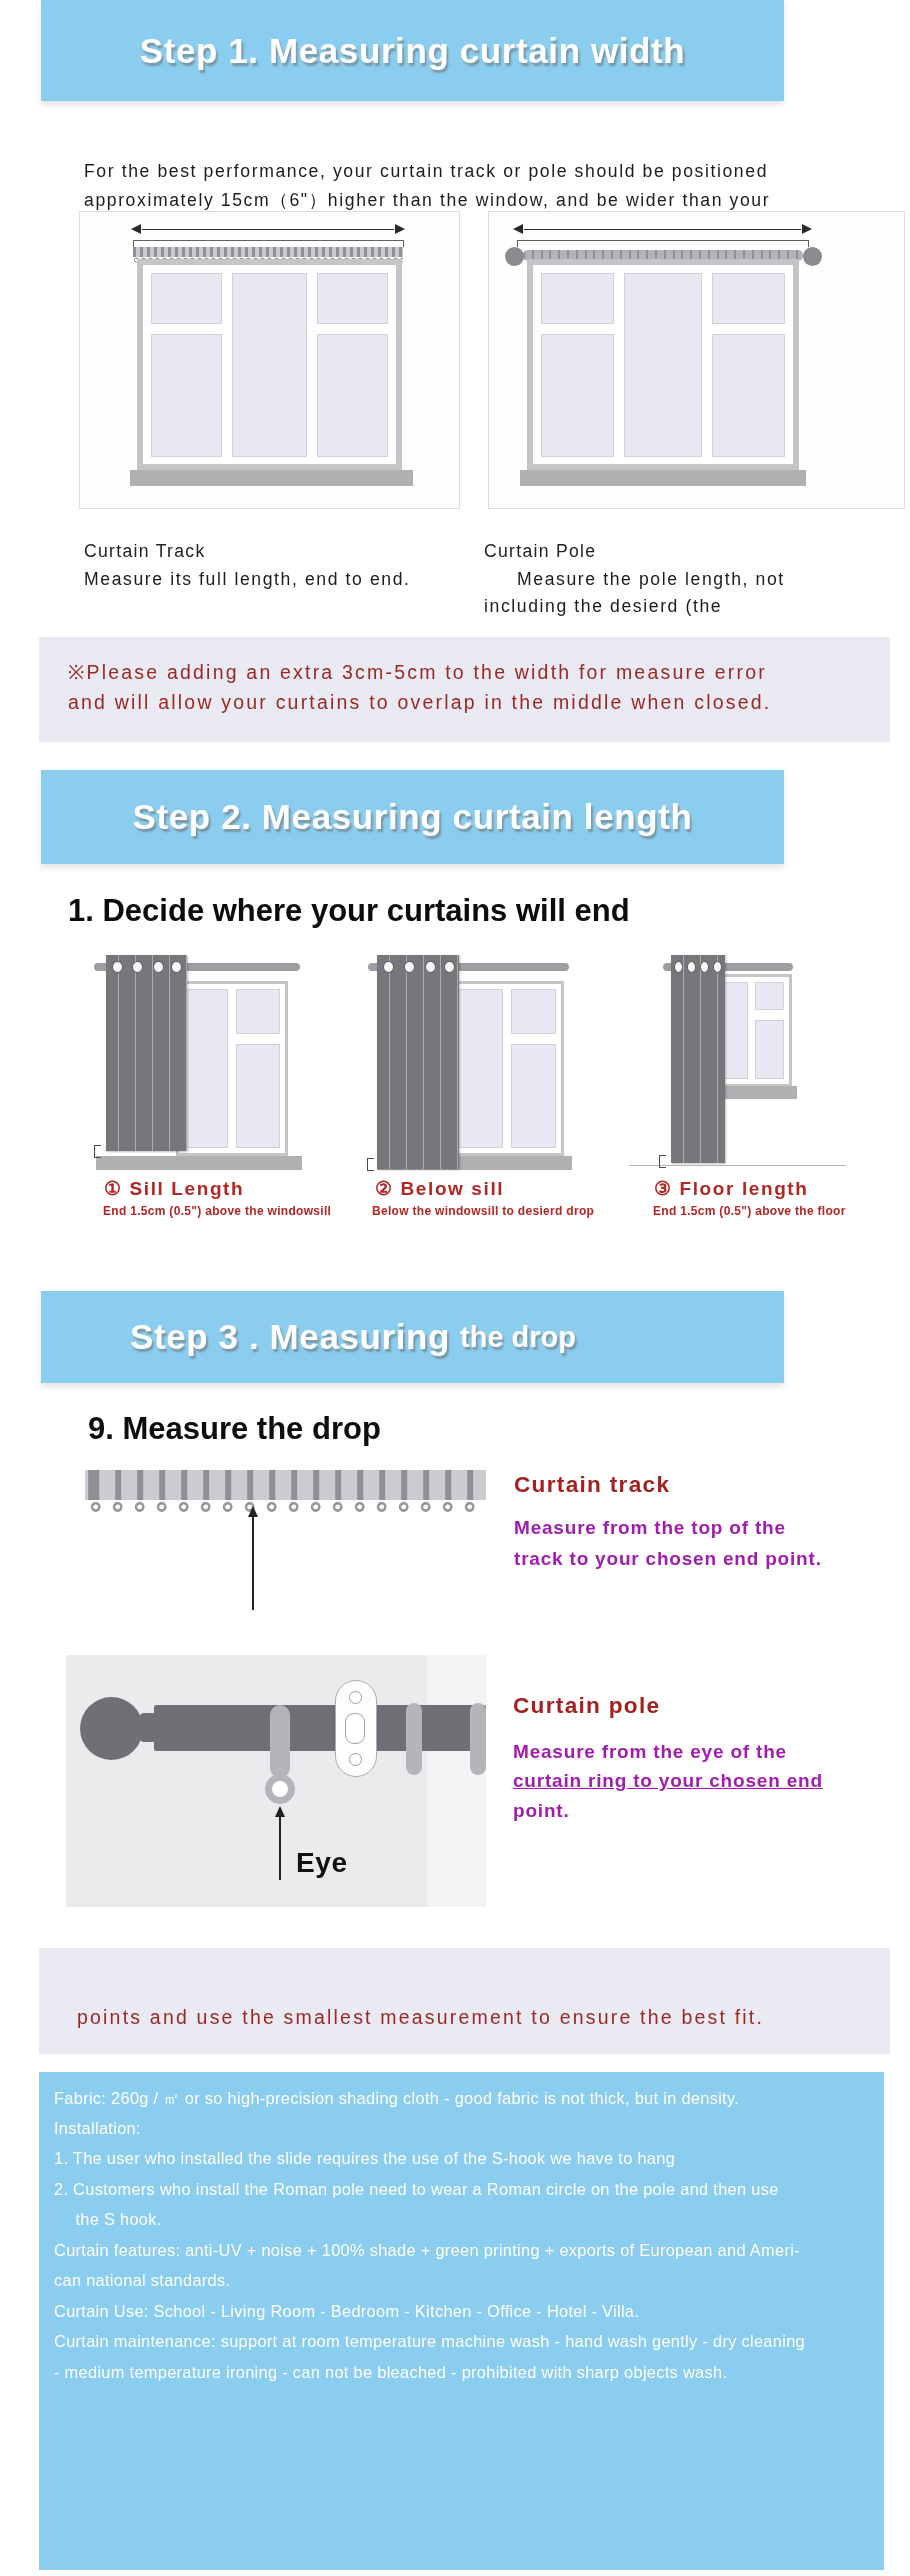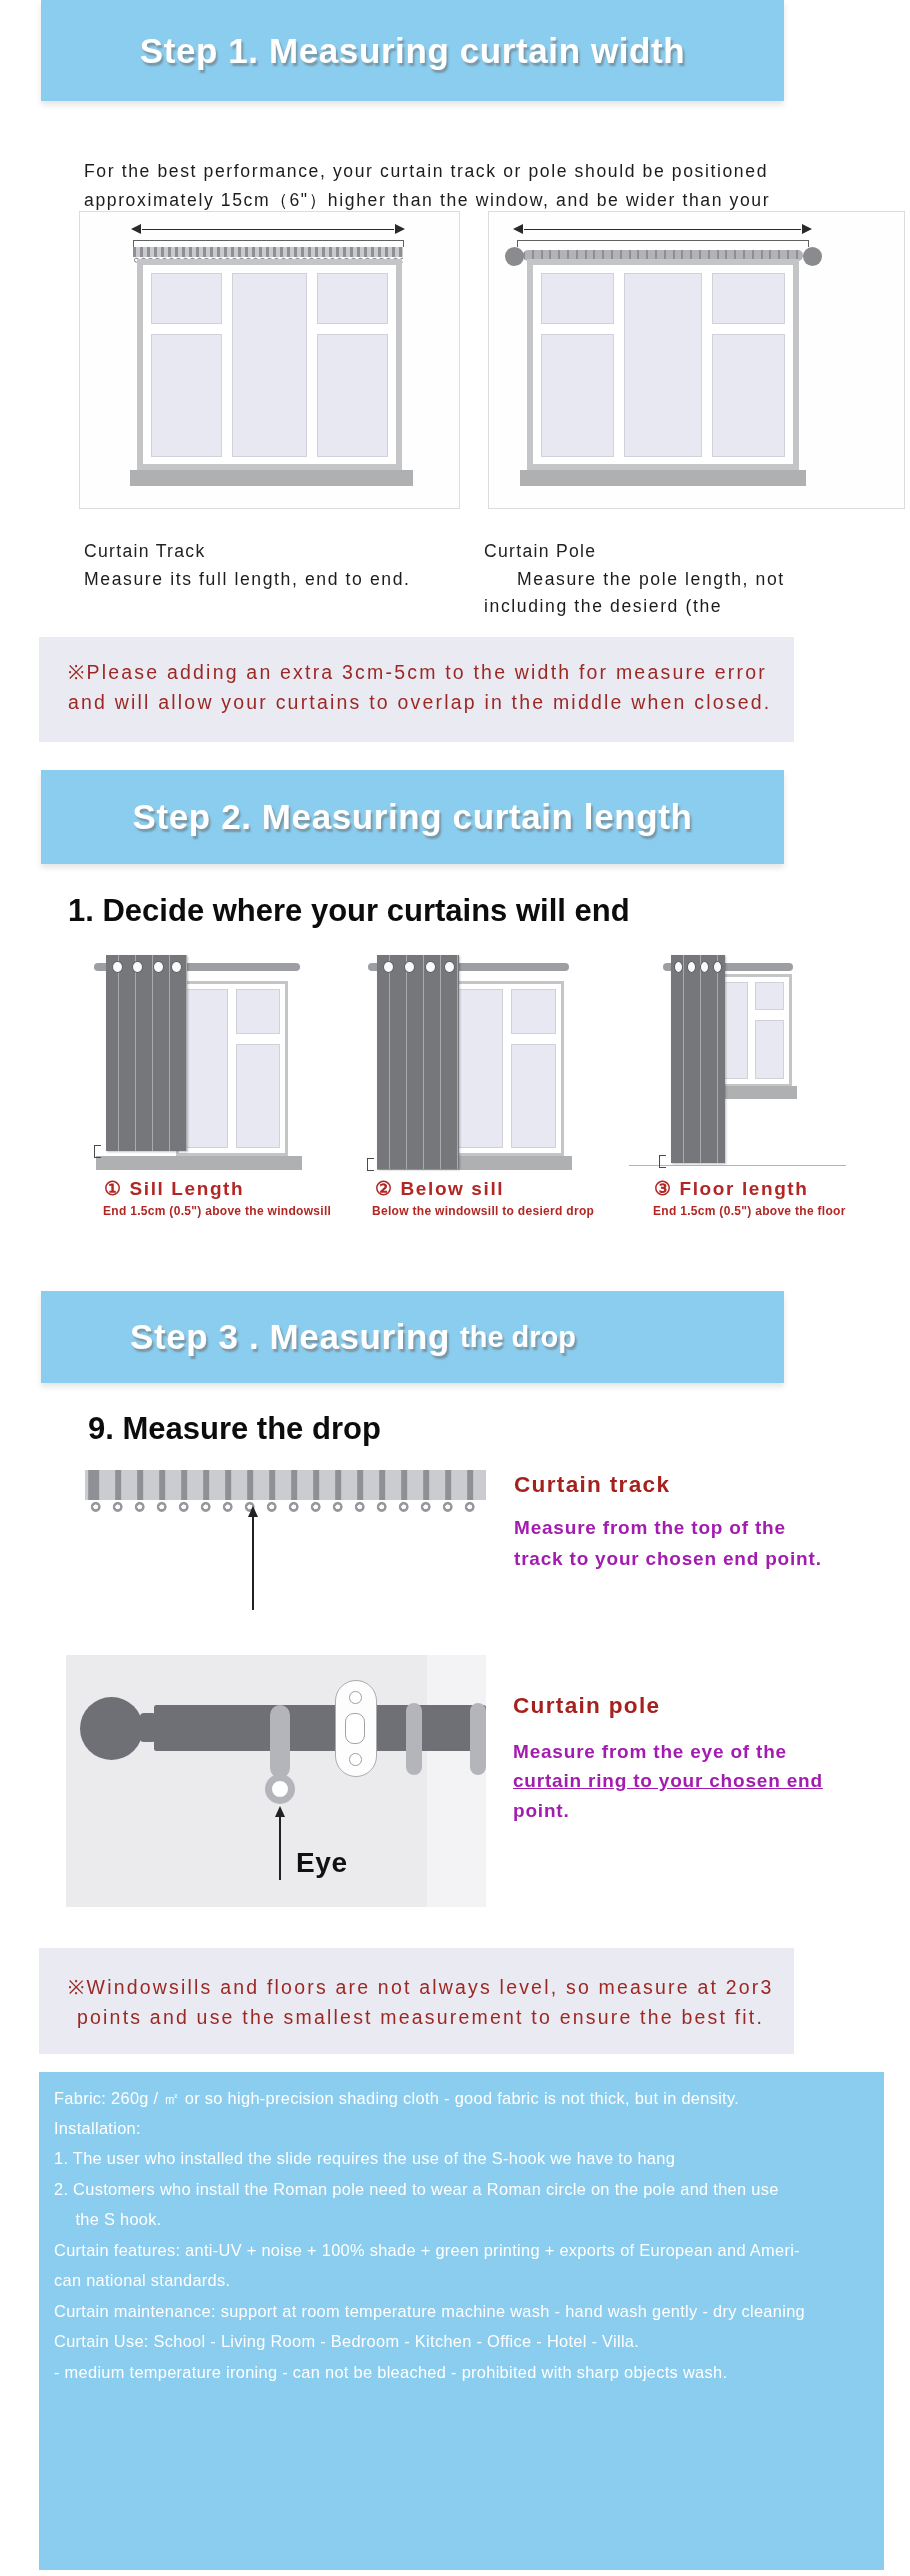--- a/index.html
+++ b/index.html
@@ -27,21 +27,21 @@
   #banner1{top:0;height:101px;}
   #banner2{top:770px;height:94px;}
   #banner3{top:1291px;height:92px;padding-right:119px;}
   #banner3 .sub{font-size:29px;letter-spacing:0;margin-left:10px;}
   
   .h-black{position:absolute;font-weight:bold;font-size:31px;color:#0c0c0c;white-space:nowrap;}
   .body-line{position:absolute;font-size:17.6px;letter-spacing:1.6px;color:#1c1c1c;white-space:nowrap;margin-top:19px;}
   .cap-title{position:absolute;font-size:17.6px;letter-spacing:1.3px;color:#222;white-space:nowrap;}
   .cap-line{position:absolute;font-size:17.6px;letter-spacing:1.6px;color:#1c1c1c;white-space:nowrap;}
   
-  .note{position:absolute;left:39px;width:755px;background:var(--note-bg);}
+  .note{position:absolute;left:39px;width:851px;background:var(--note-bg);}
   .note .l{position:absolute;left:29px;font-size:19.5px;letter-spacing:2.2px;
            color:var(--note-red);white-space:nowrap;}
   
   .panel{position:absolute;top:211px;height:296px;background:#fefefe;border:0.6px solid #dcdce0;}
   .harrow{position:absolute;height:0;border-top:1.9px solid #2a2a2a;}
   .harrow::before{content:"";position:absolute;left:-10.7px;top:-5.7px;
       border-top:5px solid transparent;border-bottom:5px solid transparent;border-right:10.7px solid #2a2a2a;}
   .harrow::after{content:"";position:absolute;right:-10.7px;top:-5.7px;
       border-top:5px solid transparent;border-bottom:5px solid transparent;border-left:10.7px solid #2a2a2a;}
   .mline{position:absolute;border-top:1.3px solid #606060;}
@@ -268,31 +268,30 @@
     <div class="varrow" style="left:213px;top:162px;height:63px;"></div>
     <div class="eye-label" style="left:230px;top:192px;">Eye</div>
   </div>
 
   <div class="red-title" style="left:513px;top:1693px;">Curtain pole</div>
   <div class="red-line" style="left:513px;top:1741px;">Measure from the eye of the</div>
   <div class="red-line" style="left:513px;top:1770px;text-decoration:underline;">curtain ring to your chosen end</div>
   <div class="red-line" style="left:513px;top:1800px;">point.</div>
 
   <div class="note" style="top:1948px;height:106px;">
-    <div class="l" style="top:25px;">※Windowsills and floors are not always level, so measure at 2or3</div>
     <div class="l" style="top:58px;left:38px;">points and use the smallest measurement to ensure the best fit.</div>
   </div>
 
   <div class="footer">
     <div class="fl">Fabric: 260g / ㎡ or so high-precision shading cloth - good fabric is not thick, but in density.</div>
     <div class="fl">Installation:</div>
     <div class="fl">1. The user who installed the slide requires the use of the S-hook we have to hang</div>
     <div class="fl">2. Customers who install the Roman pole need to wear a Roman circle on the pole and then use</div>
     <div class="fl indent">the S hook.</div>
     <div class="fl">Curtain features: anti-UV + noise + 100% shade + green printing + exports of European and Ameri-</div>
     <div class="fl">can national standards.</div>
+    <div class="fl">Curtain Use: School - Living Room - Bedroom - Kitchen - Office - Hotel - Villa.</div>
     <div class="fl">Curtain maintenance: support at room temperature machine wash - hand wash gently - dry cleaning</div>
-    <div class="fl">Curtain Use: School - Living Room - Bedroom - Kitchen - Office - Hotel - Villa.</div>
     <div class="fl">- medium temperature ironing - can not be bleached - prohibited with sharp objects wash.</div>
   </div>
 
 </div>
 
 
 </body></html>

